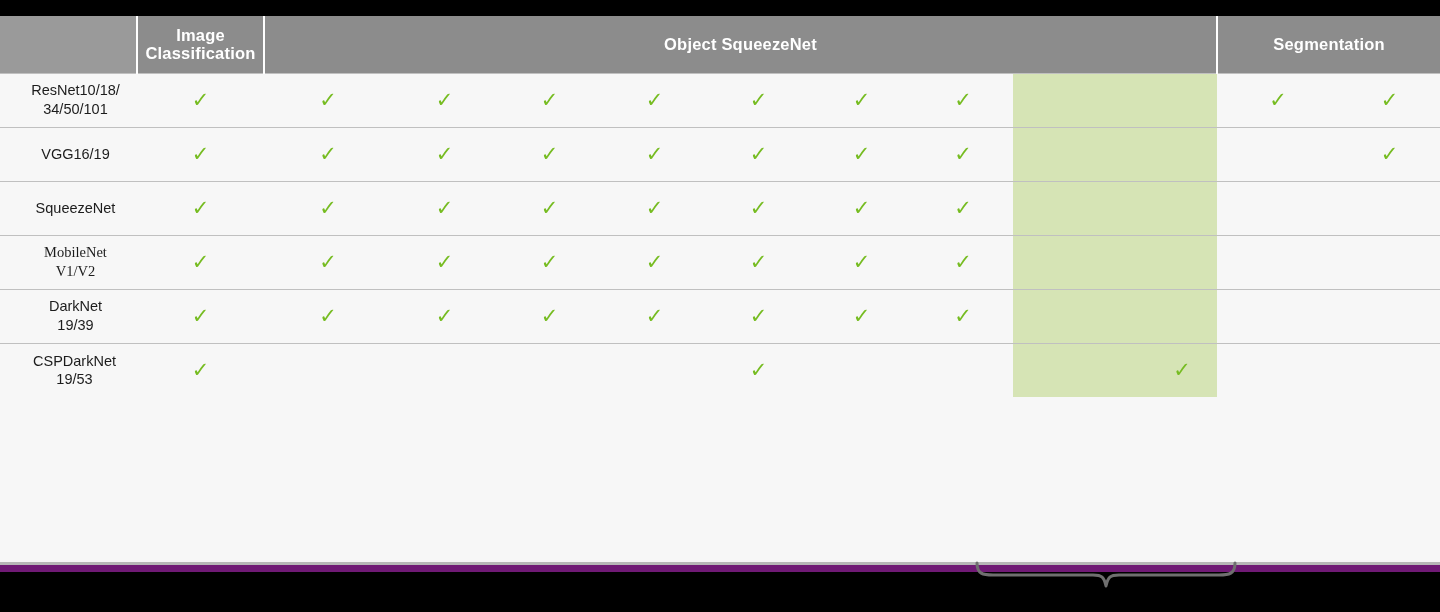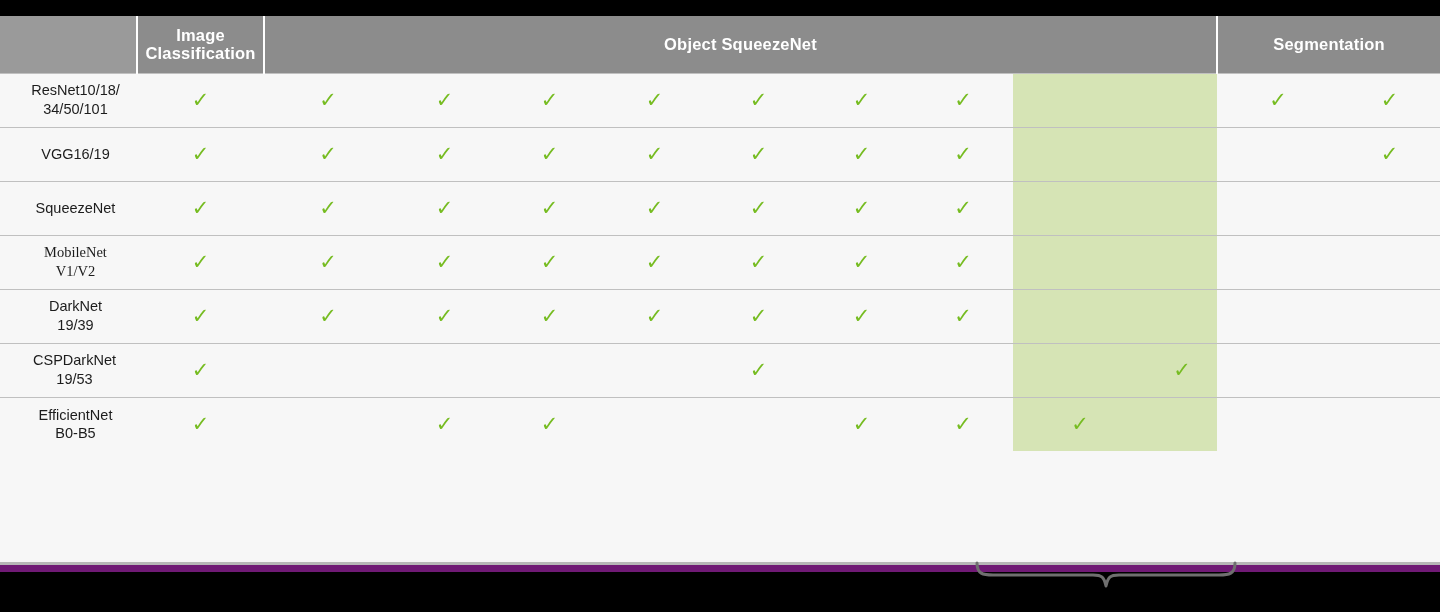--- a/index.html
+++ b/index.html
@@ -211,36 +211,20 @@
             <td></td>
             <td></td>
             <td><span class="check">✓</span></td>
             <td></td>
             <td></td>
             <td class="hl"></td>
             <td class="hl"><span class="check">✓</span></td>
             <td></td>
             <td></td>
           </tr>
-          <tr>
-            <td class="rowlabel" style="white-space: pre-line;">EfficientNet
-B0-B5</td>
-            <td><span class="check">✓</span></td>
-            <td></td>
-            <td><span class="check">✓</span></td>
-            <td><span class="check">✓</span></td>
-            <td></td>
-            <td></td>
-            <td><span class="check">✓</span></td>
-            <td><span class="check">✓</span></td>
-            <td class="hl"><span class="check">✓</span></td>
-            <td class="hl"></td>
-            <td></td>
-            <td></td>
-          </tr>
         </tbody>
     </table>
   </div>
 
   <div class="bottom-rule"></div>
 
   <svg class="brace" viewBox="0 0 262 34" xmlns="http://www.w3.org/2000/svg">
     <path d="M2 2 C2 13, 8 14, 18 14 L118 14 C127 14, 129 16, 131 25 C133 16, 135 14, 144 14 L244 14 C254 14, 260 13, 260 2" fill="none" stroke="#6f6f6f" stroke-width="3" stroke-linecap="round" stroke-linejoin="round"></path>
   </svg>
 

